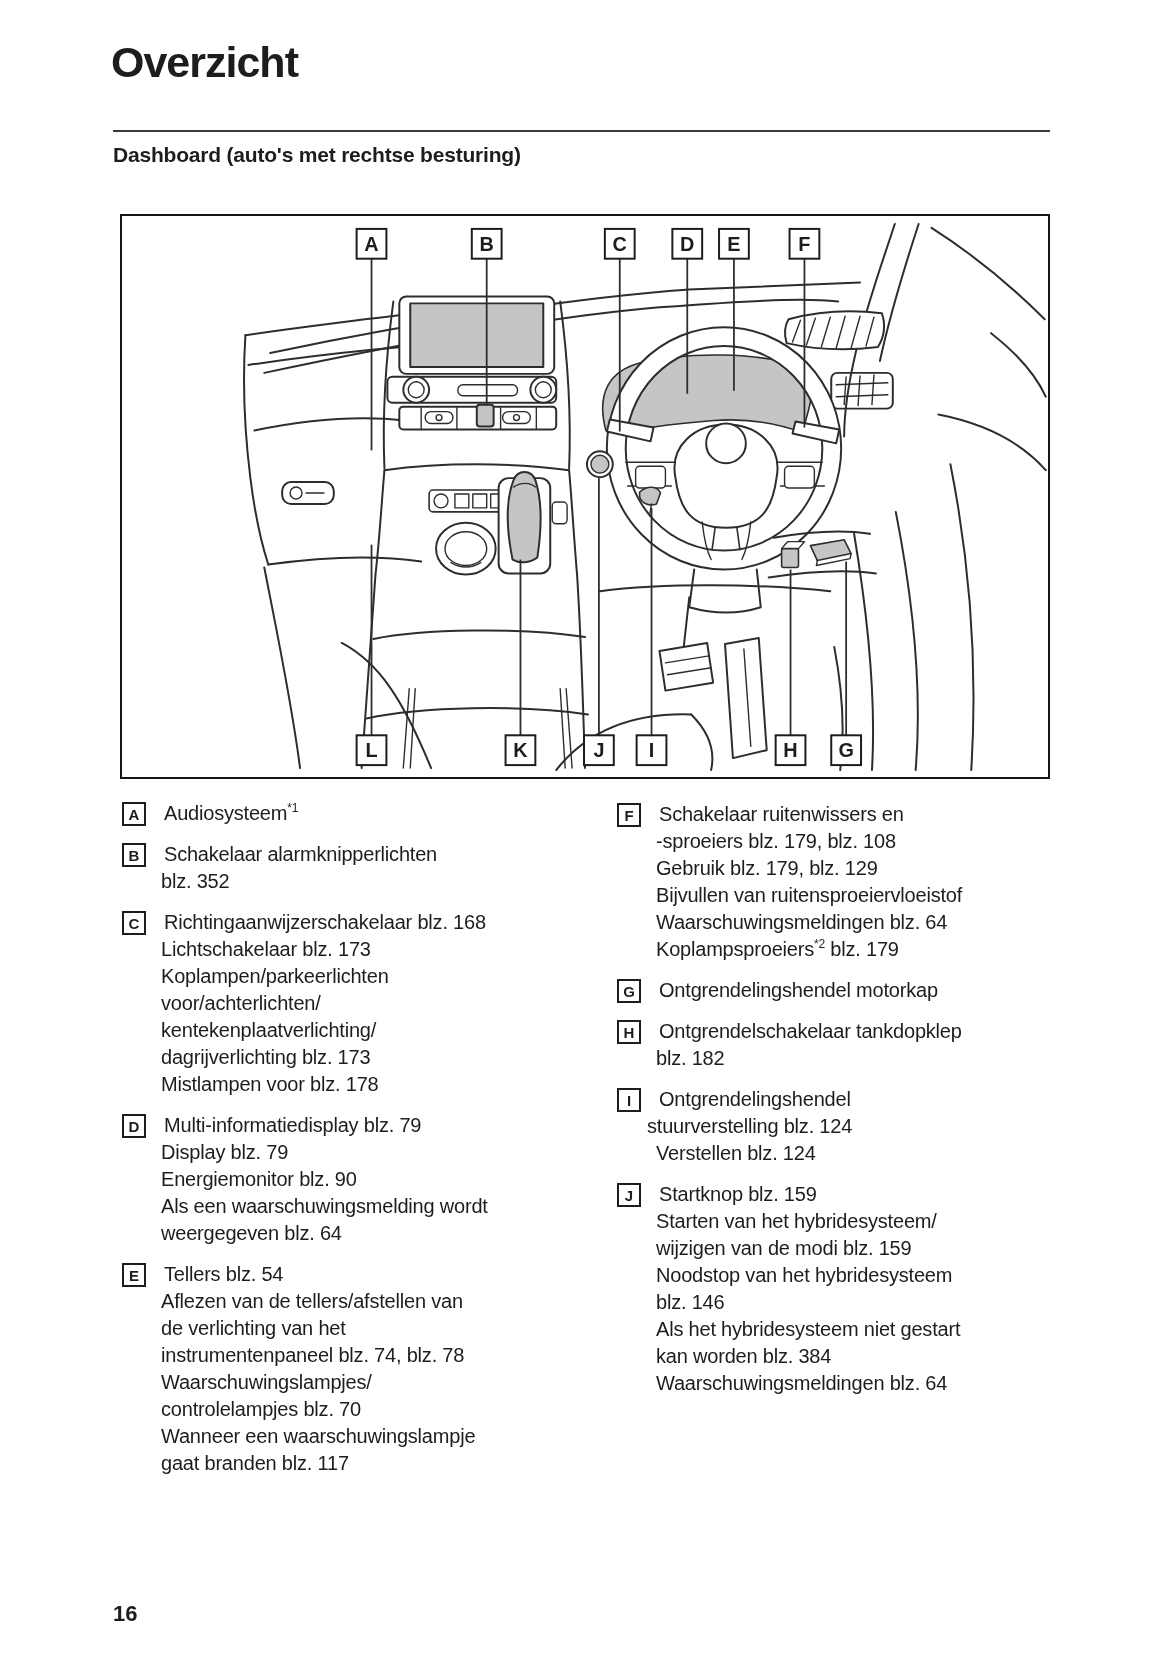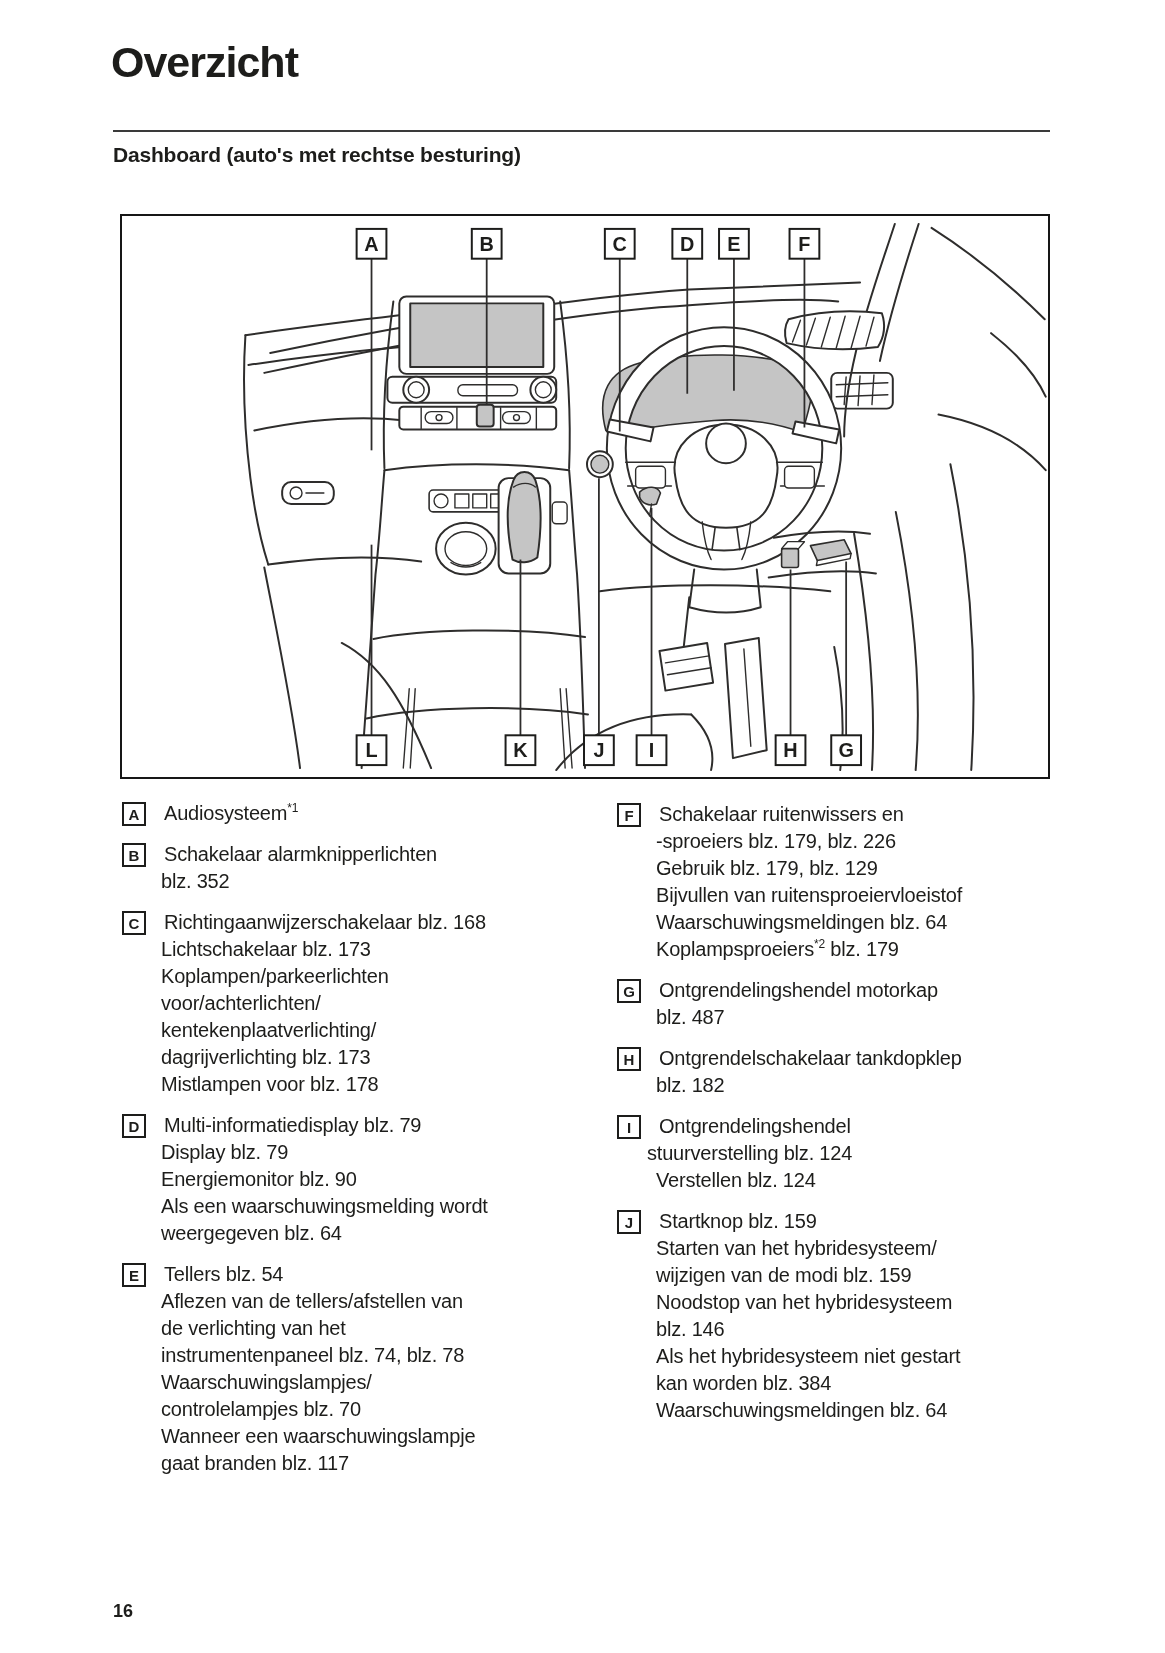--- a/index.html
+++ b/index.html
@@ -51,21 +51,21 @@
   }
   .line{
     font-size:20px;line-height:27px;letter-spacing:-0.2px;
     white-space:nowrap;
   }
   .line.first{padding-left:3px;}
   .line.outdent{margin-left:-9px;}
   sup{font-size:12px;line-height:0;}
   .pageno{
     position:absolute;left:113px;top:1601px;
-    font-size:18px;font-weight:700;
+    font-size:22px;font-weight:700;
   }
 </style>
 </head>
 <body>
 
 <div class="page">
 
   <h1 class="title">Overzicht</h1>
   <div class="rule"></div>
   <h2 class="subtitle">Dashboard (auto's met rechtse besturing)</h2>
@@ -306,32 +306,31 @@
           <div class="line">Wanneer een waarschuwingslampje</div>
           <div class="line">gaat branden blz. 117</div>
         </div>
       </div>
     </div>
   <div id="col-right" class="col">
       <div class="item">
         <span class="lbox">F</span>
         <div>
           <div class="line first">Schakelaar ruitenwissers en</div>
-          <div class="line">-sproeiers blz. 179, blz. 226</div>
+          <div class="line">-sproeiers blz. 179, blz. 108</div>
           <div class="line">Gebruik blz. 179, blz. 129</div>
           <div class="line">Bijvullen van ruitensproeiervloeistof</div>
           <div class="line">Waarschuwingsmeldingen blz. 64</div>
           <div class="line">Koplampsproeiers<sup>*2</sup> blz. 179</div>
         </div>
       </div>
       <div class="item">
         <span class="lbox">G</span>
         <div>
           <div class="line first">Ontgrendelingshendel motorkap</div>
-          <div class="line">blz. 487</div>
         </div>
       </div>
       <div class="item">
         <span class="lbox">H</span>
         <div>
           <div class="line first">Ontgrendelschakelaar tankdopklep</div>
           <div class="line">blz. 182</div>
         </div>
       </div>
       <div class="item">

